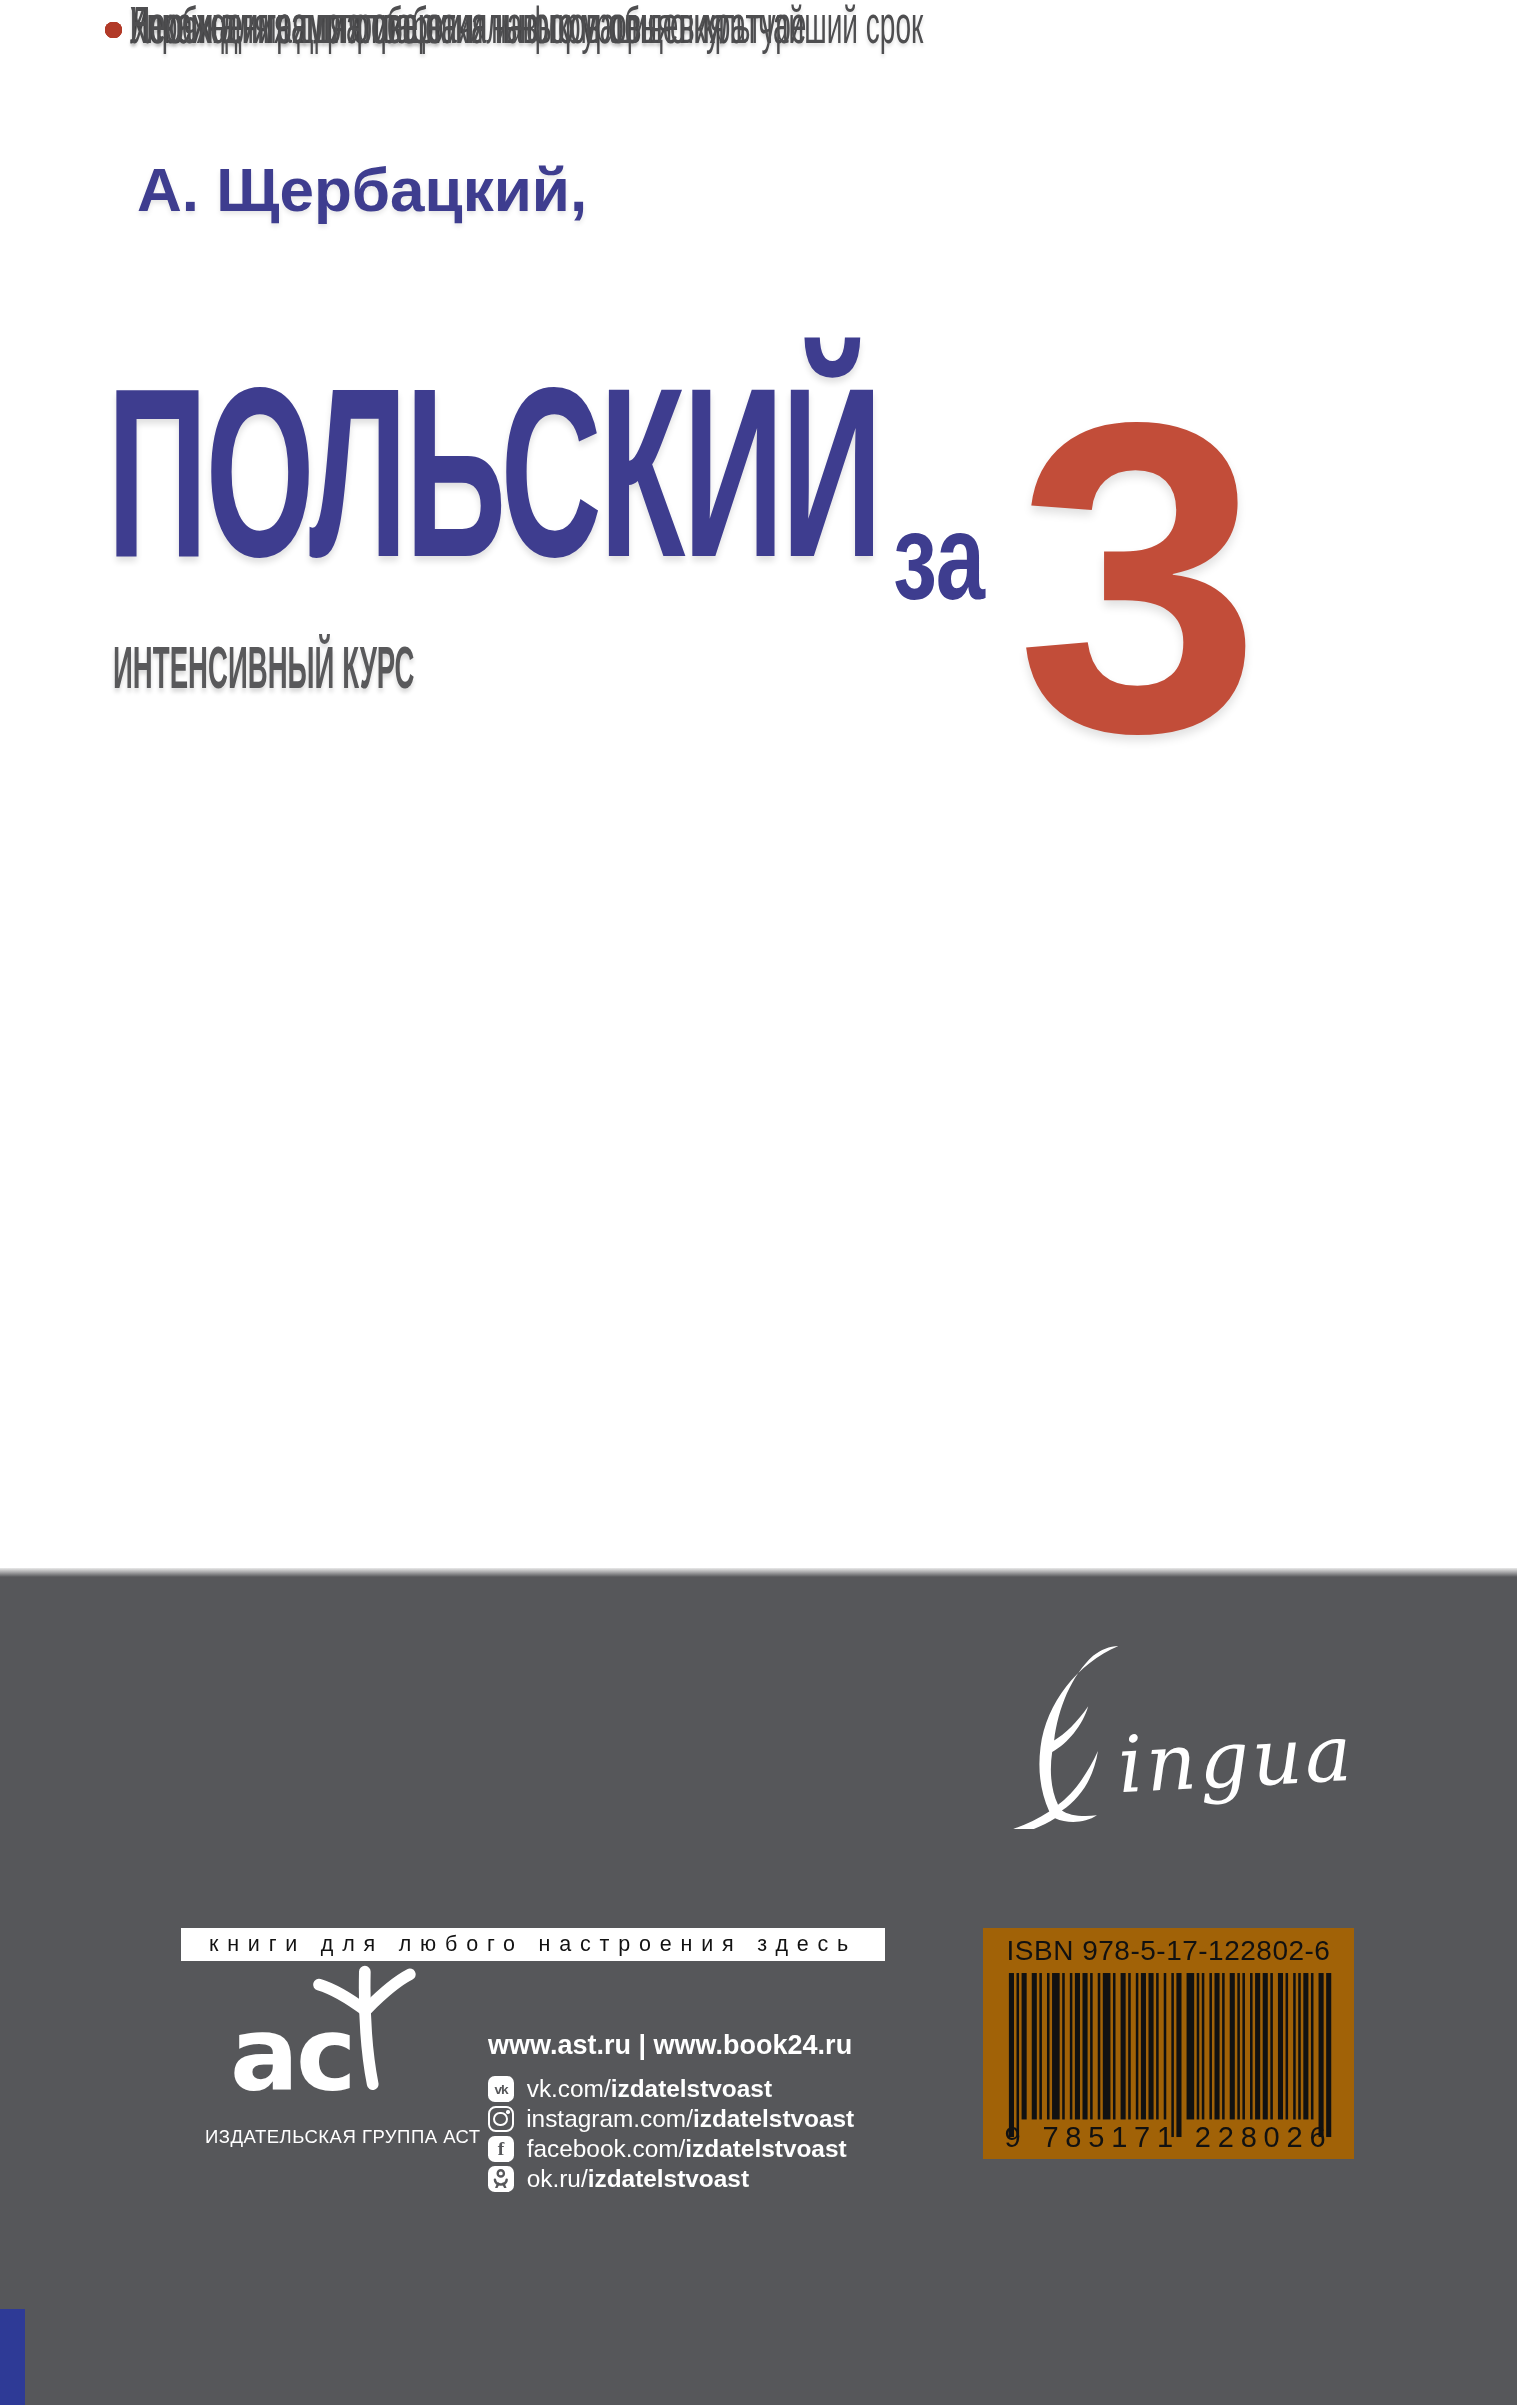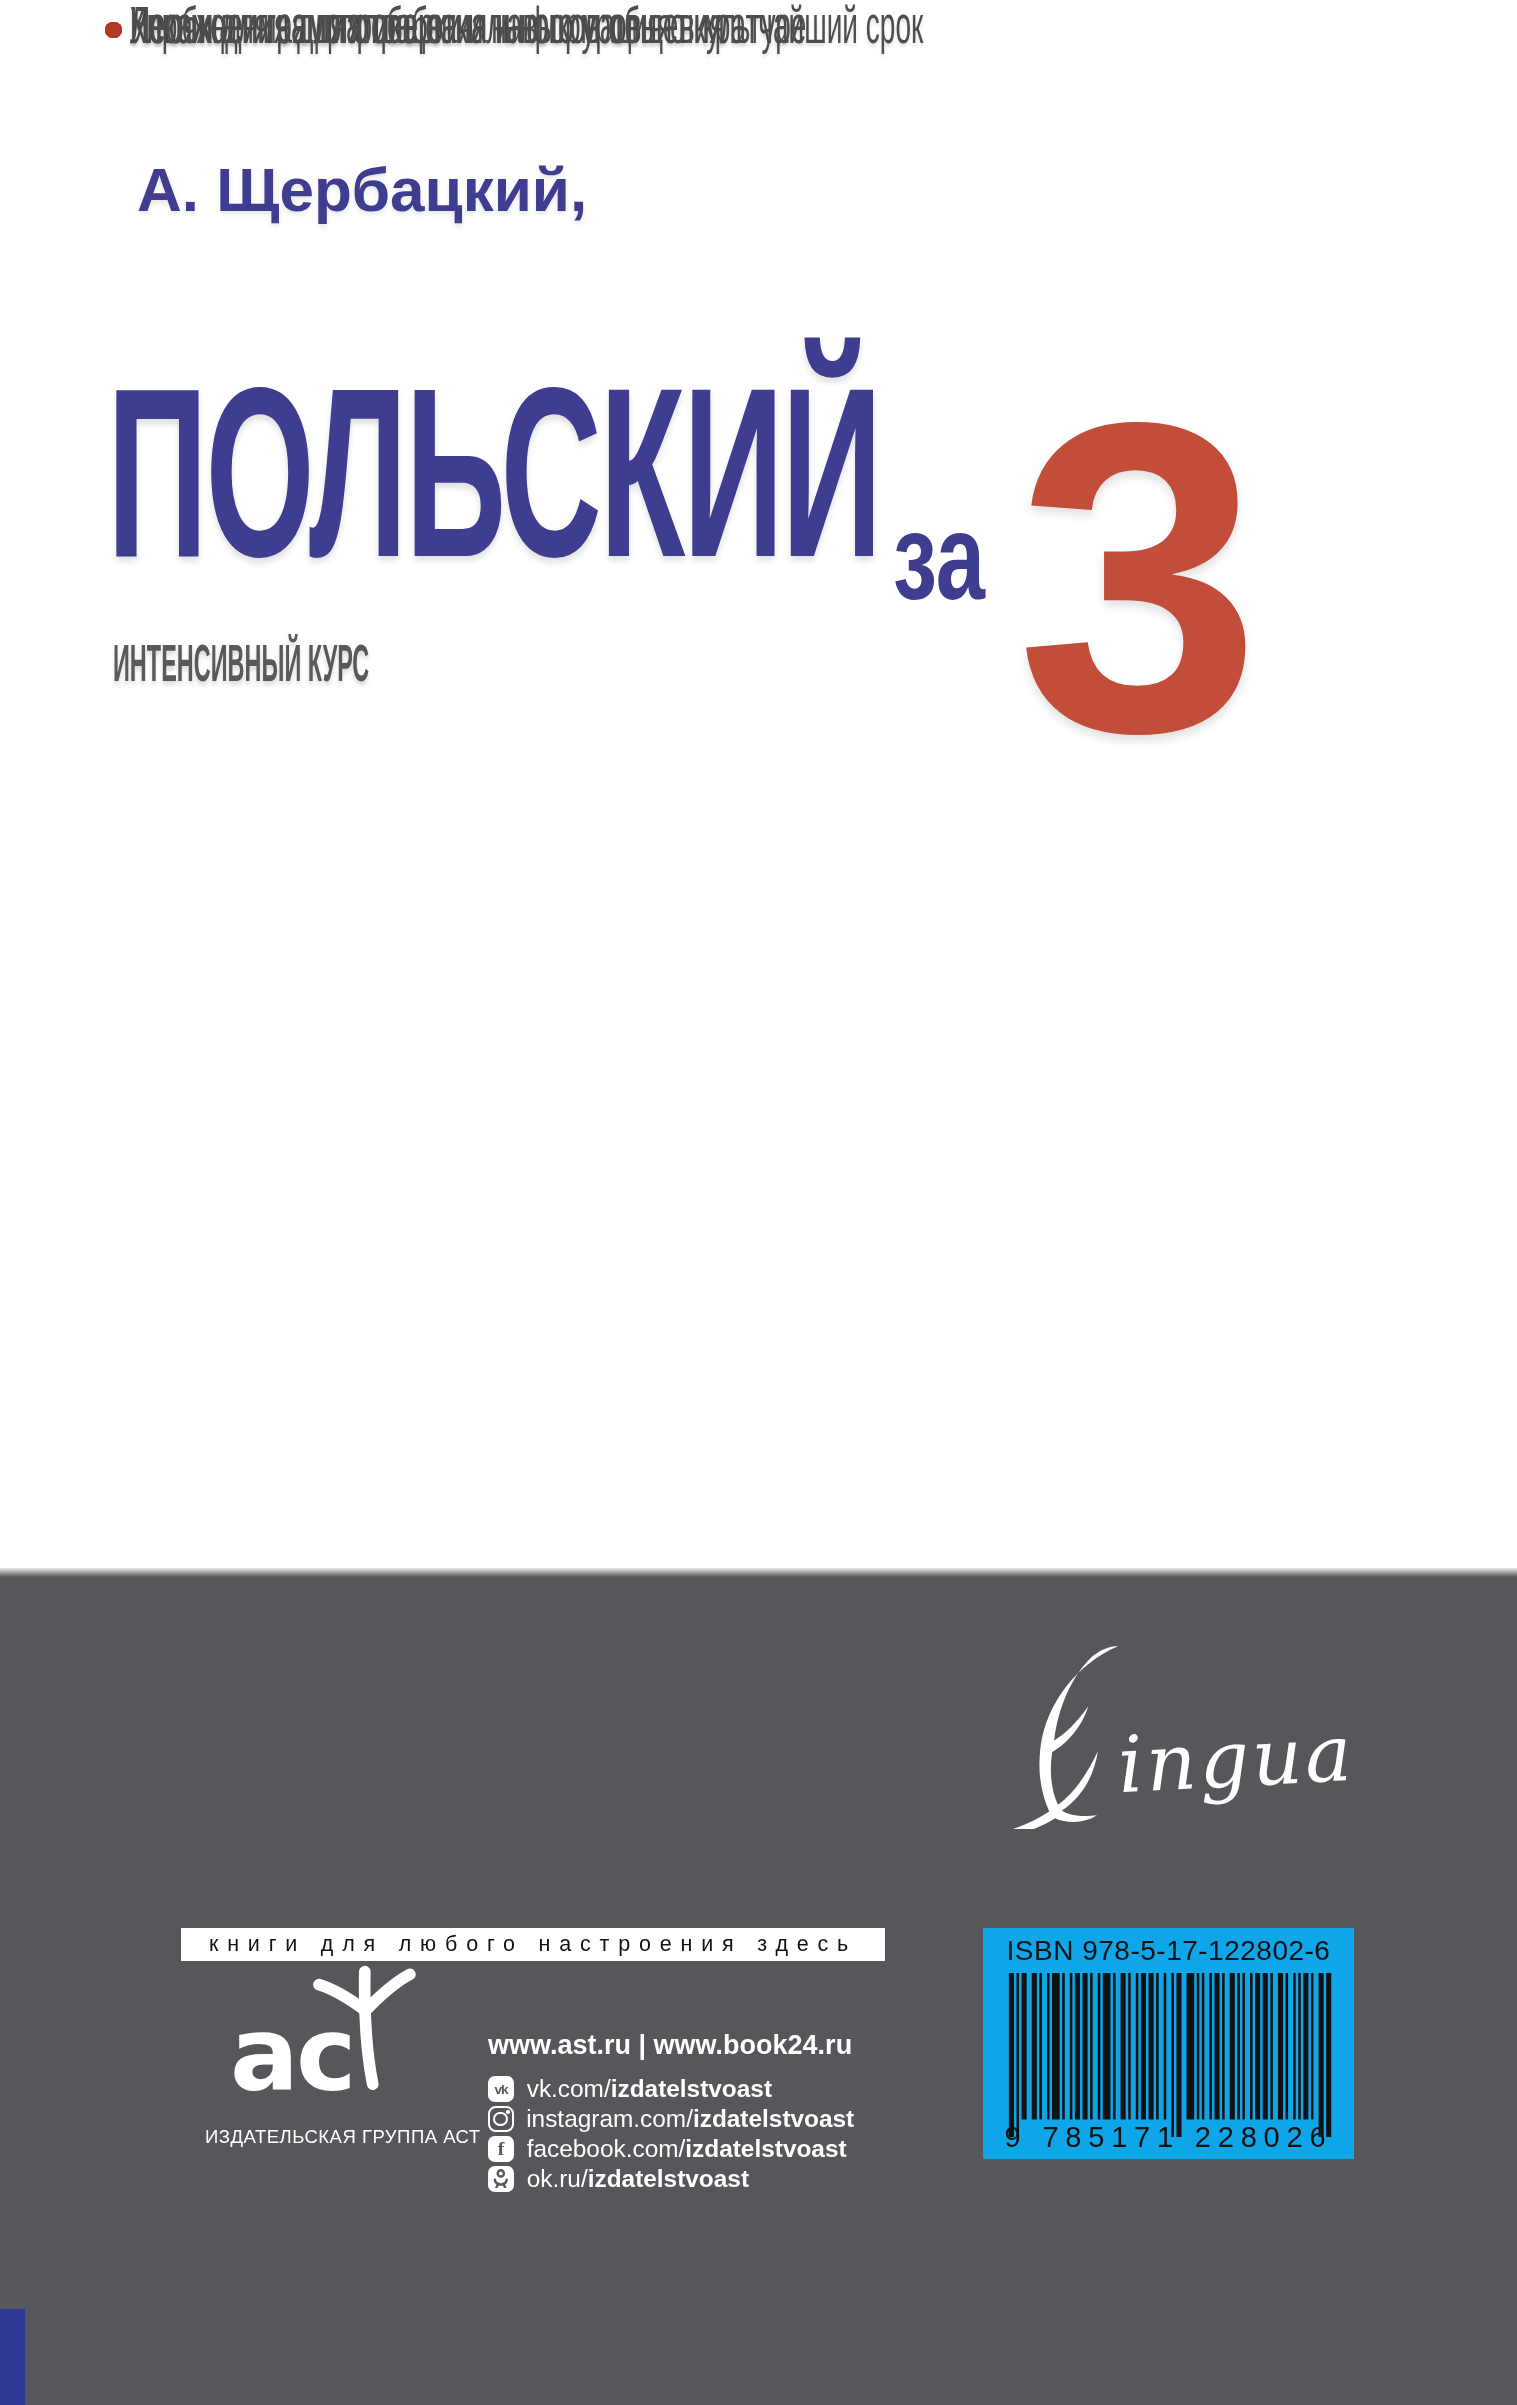--- a/index.html
+++ b/index.html
@@ -18,21 +18,21 @@
   .za{position:absolute;left:893px;top:458px;color:var(--blue);
       font-size:123px;line-height:1;font-weight:600;margin-top:37px;}
   .za .cond{transform:scaleX(0.72);}
   .mesyaca{position:absolute;left:663px;top:585px;color:var(--blue);
       font-size:123px;line-height:1;font-weight:600;text-shadow:0 3.9px 5.9px rgba(0,0,0,.10);}
   .mesyaca .cond{transform:scaleX(0.72);}
   .three{position:absolute;left:1016px;top:357px;color:var(--red);
          font-size:441px;line-height:1;font-weight:bold;
          text-shadow:0 5.9px 9.8px rgba(0,0,0,.12);}
   .subtitle{position:absolute;left:113px;top:638px;color:var(--subtitle-gray);
-            font-size:51px;line-height:1;font-weight:bold;
+            font-size:60px;line-height:1;font-weight:bold;
             text-shadow:0 3.9px 5.9px rgba(0,0,0,.15);}
   .subtitle .cond{transform:scaleX(0.46);}
 
   .feature{position:absolute;left:105px;height:62px;color:var(--feature-gray);
            font-size:51px;line-height:1;font-weight:500;
            text-shadow:0 2.9px 4.9px rgba(0,0,0,.12);}
   .feature .dot{position:absolute;left:0;top:21.5px;width:16.6px;height:16.6px;
                 border-radius:50%;background:var(--bullet-red);}
   .feature .cond{margin-left:25px;transform:scaleX(0.55);}
   .feature:nth-of-type(1){top:881px;}
@@ -74,21 +74,21 @@
   .sicon.solid{background:#fff;color:var(--gray-bg);font-weight:bold;}
   .sicon.vk{font-size:13.7px;letter-spacing:-1px;}
   .sicon.fb{font-size:19.5px;font-family:"Liberation Serif",serif;}
   .sicon.ig{background:transparent;border:2.4px solid #fff;border-radius:7.8px;
             position:relative;width:21.5px;height:21.5px;flex-basis:21.5px;}
   .sicon.ig .lens{width:10.7px;height:10.7px;border:2.4px solid #fff;border-radius:50%;}
   .sicon.ig .dotc{position:absolute;right:2px;top:2px;width:3.4px;height:3.4px;
             border-radius:50%;background:#fff;}
 
   .barcode-box{position:absolute;left:983px;top:360px;width:371px;height:231px;
-        background:#0ea5e9;color:#111;}
+        background:#a16207;color:#111;}
   .isbn{position:absolute;left:0;top:6.8px;width:100%;text-align:center;
         font-size:28px;letter-spacing:0.5px;}
   .bars{position:absolute;left:21.5px;top:45px;}
   .bar-digits{position:absolute;left:0;bottom:4.9px;width:100%;text-align:center;
         font-size:29px;letter-spacing:6.8px;white-space:pre;}
 
   .spine-bar{position:absolute;left:0;top:2309px;width:25px;height:97px;
         background:#2e3a96;}
 </style>
 </head>

